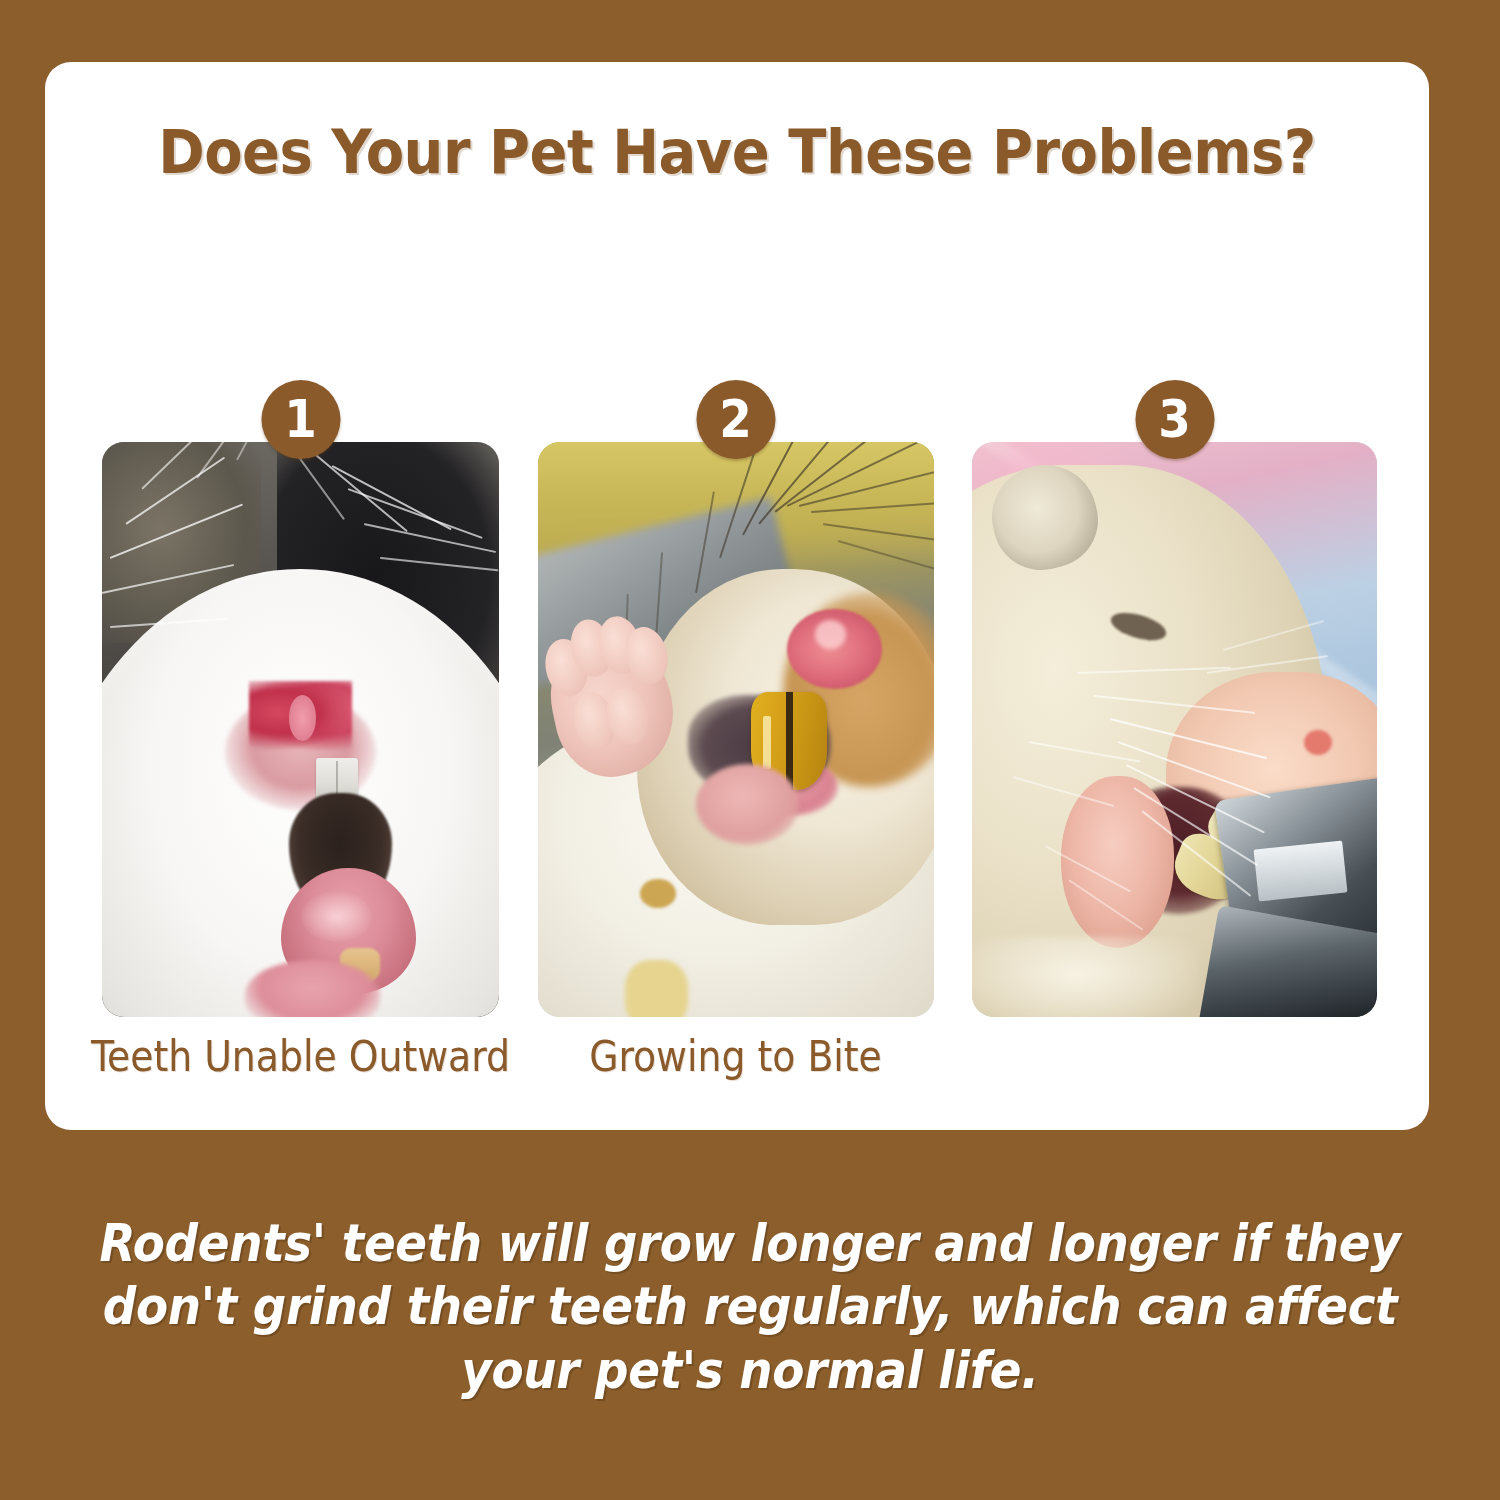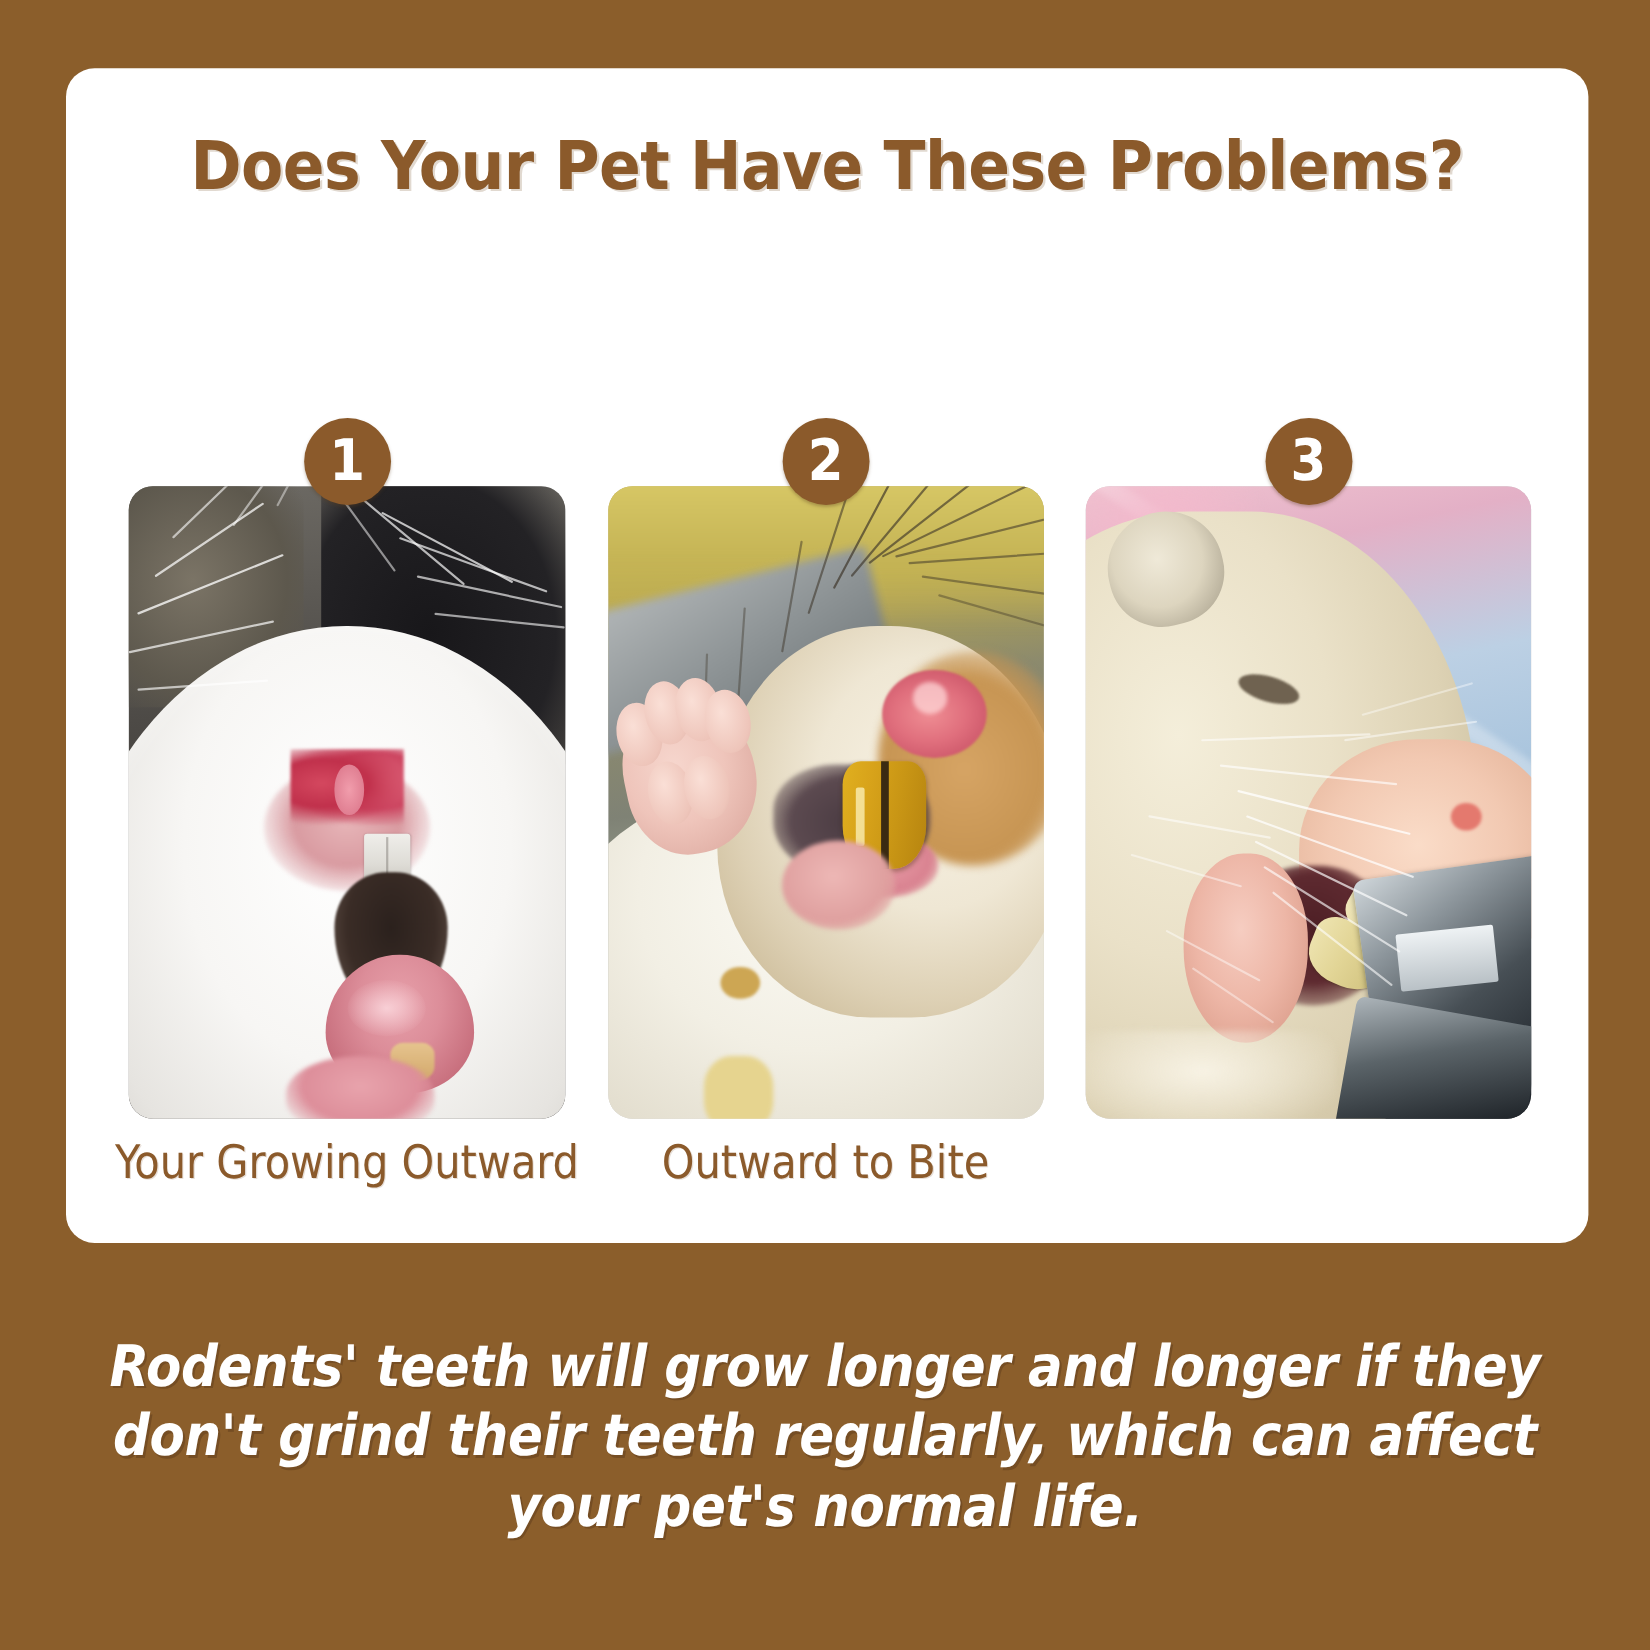--- a/index.html
+++ b/index.html
@@ -7,21 +7,21 @@
   body {
     background:#8B5E2B;
     font-family:"Liberation Sans", sans-serif;
     overflow:hidden;
     position:relative;
   }
 
   
   #card {
     position:absolute;
-    left:60px; top:62px;
+    left:45px; top:62px;
     width:1384px; height:1068px;
     background:#ffffff;
     border-radius:26px;
   }
 
   
   #title {
     position:absolute;
     left:0; top:54px;
     width:100%;
@@ -423,21 +423,21 @@
         <div class="p1-muzzle"></div>
         <div class="p1-nose"></div>
         <div class="p1-nostril"></div>
         <div class="p1-teeth"></div>
         <div class="p1-mouth"></div>
         <div class="p1-tongue"></div>
         <div class="p1-tonguehl"></div>
         <div class="p1-lowtooth"></div>
         <div class="p1-chin"></div>
       </div>
-      <div class="caption">Your Growing Outward</div>
+      <div class="caption">Teeth Unable Outward</div>
     </div>
 
     <div class="cell c2">
       <div class="badge">2</div>
       <div class="photo">
         <div class="layer p2-bg"></div>
         <div class="p2-yellowband"></div>
         <div class="p2-graybar"></div>
         <div class="p2-body"></div>
         <div class="p2-head"></div>
@@ -466,21 +466,21 @@
             <i style="left: 2%; top: -6%;"></i>
             <i style="left: 26%; top: -16%;"></i>
             <i style="left: 50%; top: -14%;"></i>
             <i style="left: 70%; top: -2%;"></i>
             <i style="left: 16%; top: 36%;"></i>
             <i style="left: 44%; top: 38%;"></i>
           </div>
         <div class="p2-crumb"></div>
         <div class="p2-crumb2"></div>
       </div>
-      <div class="caption">Outward to Bite</div>
+      <div class="caption">Growing to Bite</div>
     </div>
 
     <div class="cell c3">
       <div class="badge">3</div>
       <div class="photo">
         <div class="layer p3-bg"></div>
         <div class="p3-stripes" id="s3">
             <i style="left: -30%; top: -18%; transform: rotate(34deg); opacity: 0.55;"></i>
             <i style="left: -30%; top: -1%; transform: rotate(34deg); opacity: 0.5;"></i>
             <i style="left: -30%; top: 16%; transform: rotate(34deg); opacity: 0.45;"></i>

